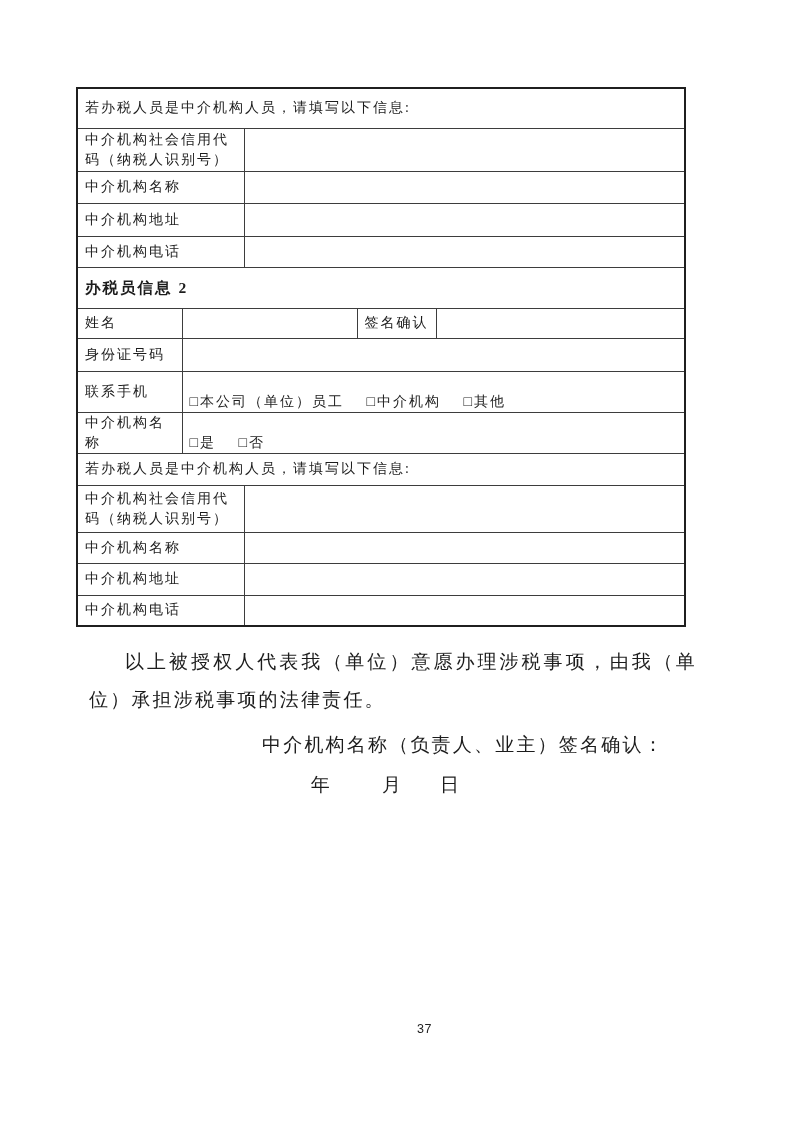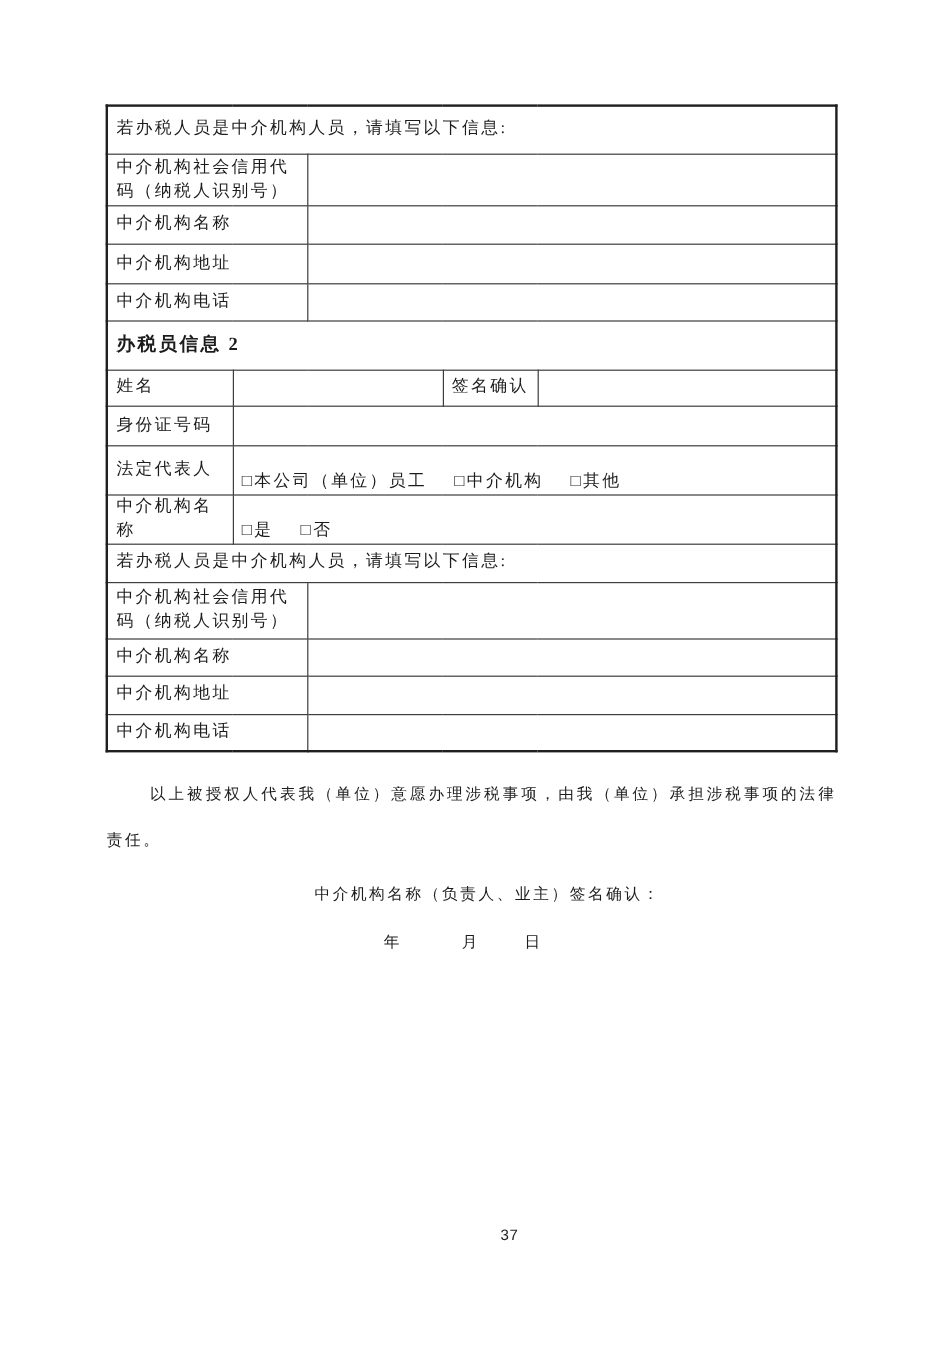--- a/index.html
+++ b/index.html
@@ -7,21 +7,21 @@
     position: relative;
     width: 793px;
     height: 1122px;
     background: #ffffff;
     font-family: "Liberation Serif", "DejaVu Serif", serif;
     color: #1c1c1c;
     overflow: hidden;
   }
   table.form {
     position: absolute;
-    left: 88px;
+    left: 76px;
     top: 87px;
     width: 609px;
     border-collapse: collapse;
     table-layout: fixed;
     font-size: 14px;
     letter-spacing: 2px;
   }
   table.form td {
     border: 1px solid #3d3d3d;
     vertical-align: middle;
@@ -47,21 +47,21 @@
   td.note-cell { padding-left: 8px; }
   td.opts { padding-left: 13px; white-space: nowrap; }
   .opt { display: inline-block; }
   .opt + .opt { margin-left: 17px; margin-top: 20px; }
   .opt .box { margin-right: 2px; letter-spacing: 0; }
   .footer-block {
     position: absolute;
     left: 89px;
     top: 610px;
     width: 608px;
-    font-size: 13px;
+    font-size: 19px;
     letter-spacing: 2.2px;
   }
   .statement {
     margin: 33px 0 0 0;
     line-height: 38px;
     text-indent: 36px;
     text-align: justify;
   }
   .sig-line {
     margin: 11px 0 0 173px;
@@ -130,21 +130,21 @@
       <td>姓名</td>
       <td colspan="2"></td>
       <td>签名确认</td>
       <td></td>
     </tr>
     <tr class="h33">
       <td>身份证号码</td>
       <td colspan="4"></td>
     </tr>
     <tr class="h33">
-      <td>法定代表人</td>
+      <td>联系手机</td>
       <td colspan="4" class="opts">
         <span class="opt"><span class="box">□</span><span>本公司（单位）员工</span></span>
         <span class="opt"><span class="box">□</span><span>中介机构</span></span>
         <span class="opt"><span class="box">□</span><span>其他</span></span>
       </td>
     </tr>
     <tr class="h33">
       <td>中介机构名称</td>
       <td colspan="4" class="opts">
         <span class="opt"><span class="box">□</span><span>是</span></span>

